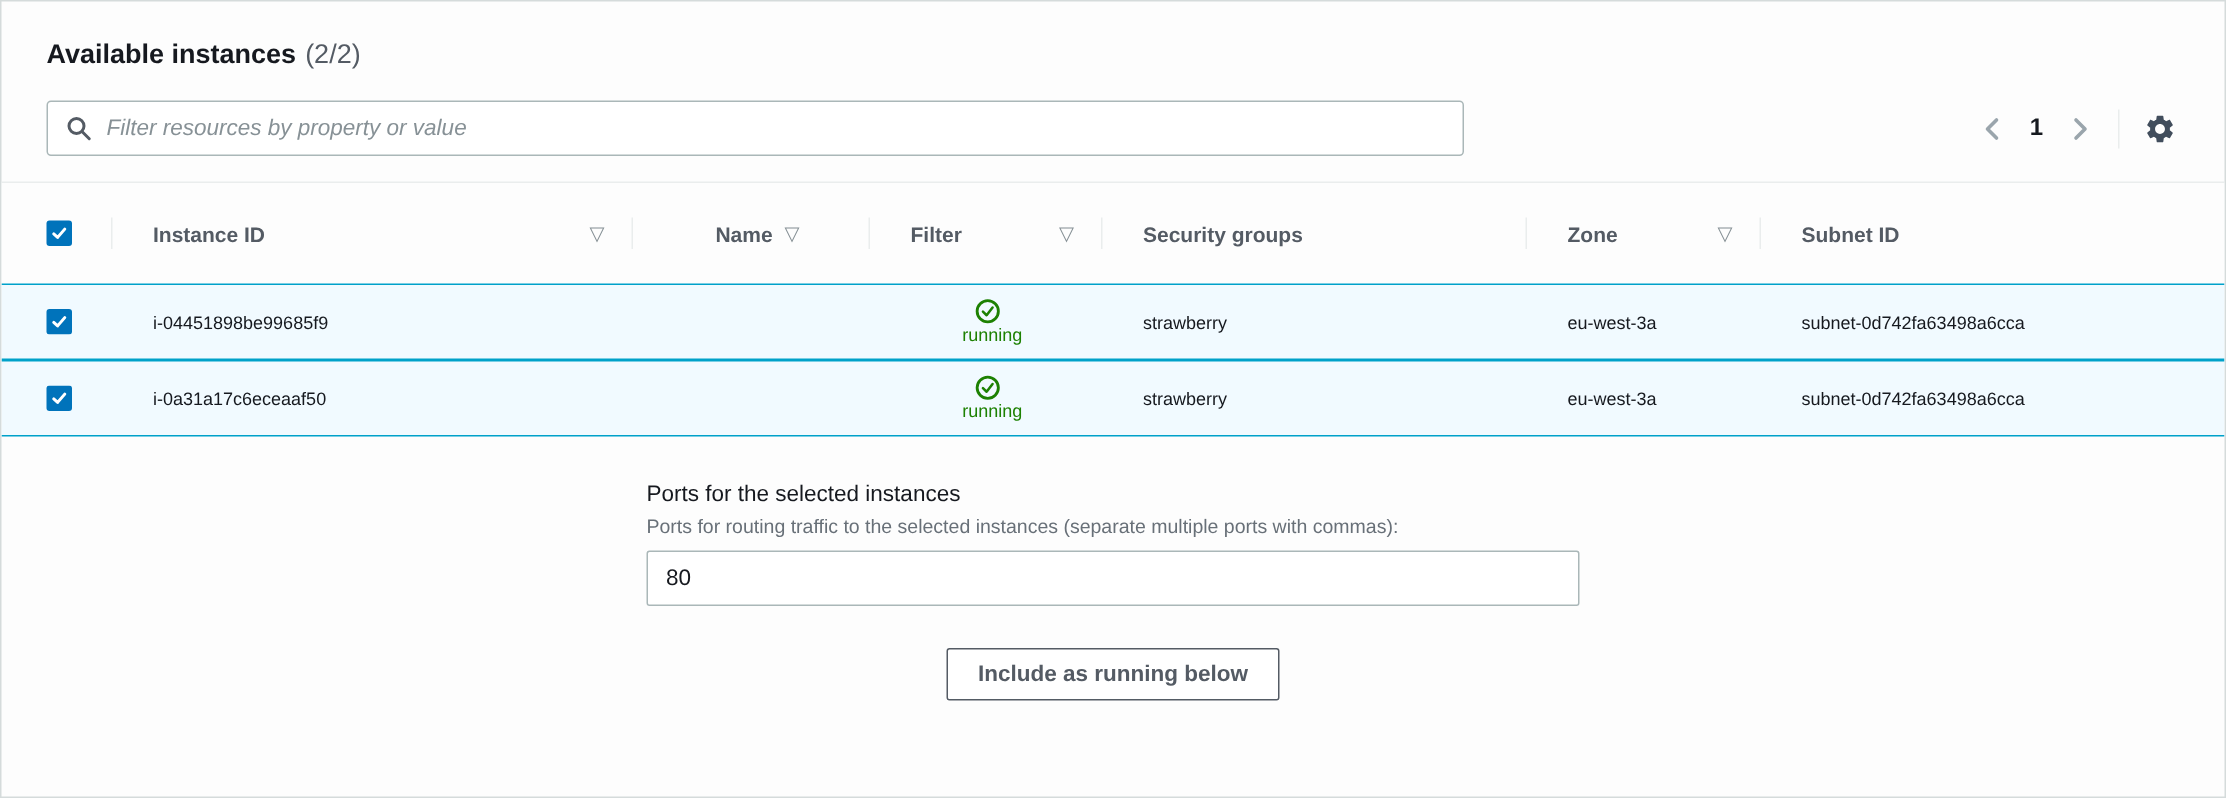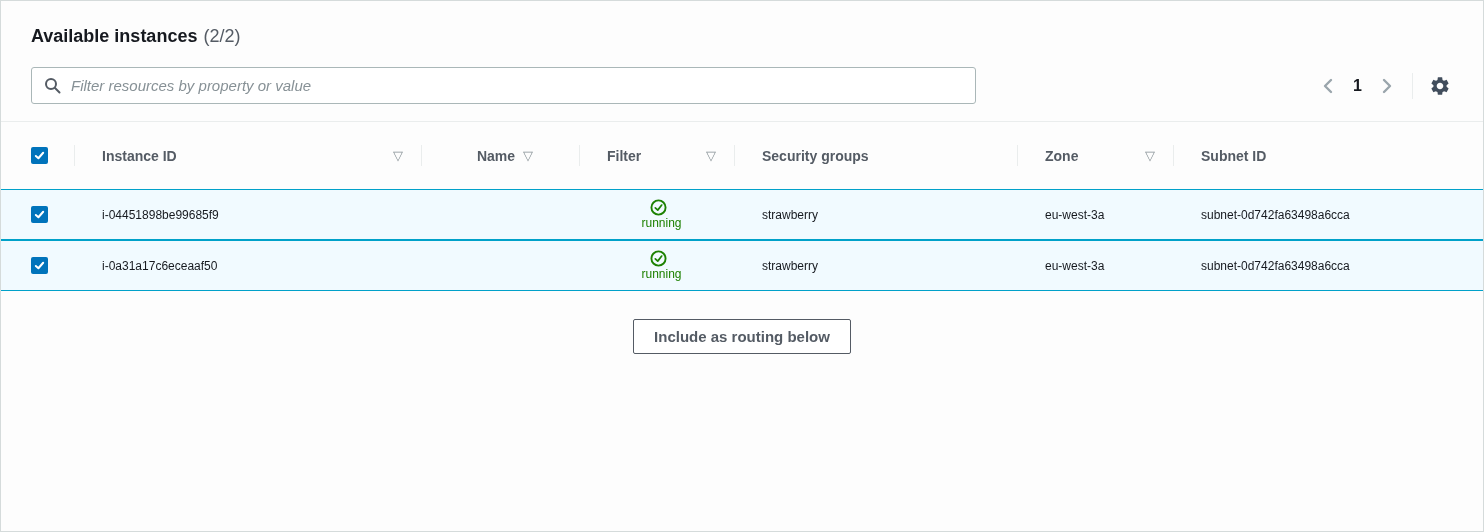--- a/index.html
+++ b/index.html
@@ -214,18 +214,23 @@
         </svg>
         <span>running</span>
       </div>
       <div class="td col-sg">strawberry</div>
       <div class="td col-zone">eu-west-3a</div>
       <div class="td col-subnet">subnet-0d742fa63498a6cca</div>
     </div>
   </div>
 
 
+  <div class="ports-block">
+    <div class="ports-label">Ports for the selected instances</div>
+    <div class="ports-desc">Ports for routing traffic to the selected instances (separate multiple ports with commas):</div>
+    <input class="ports-input" type="text" value="80" style="">
+  </div>
 
   <div class="button-row">
-    <button class="include-btn">Include as routing below</button>
+    <button class="include-btn">Include as running below</button>
   </div>
 
 </div>
 
 </body></html>

